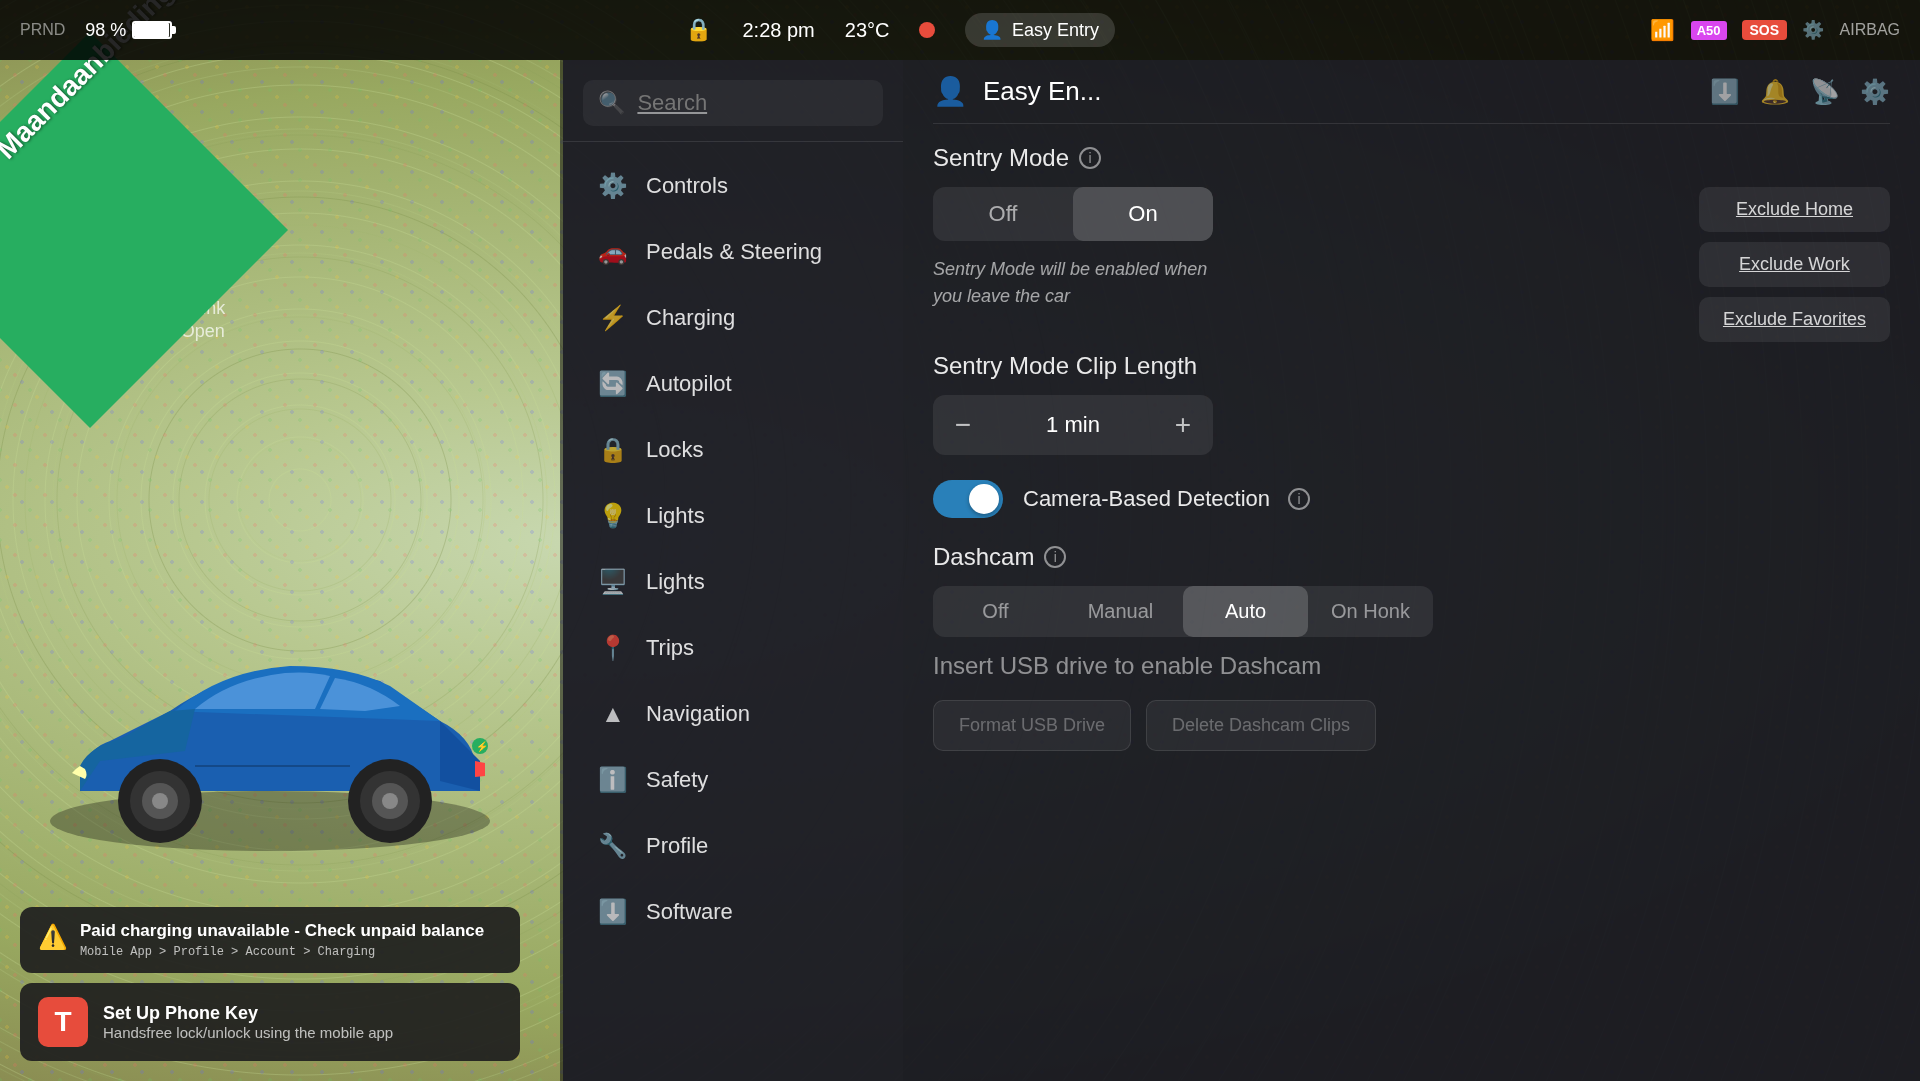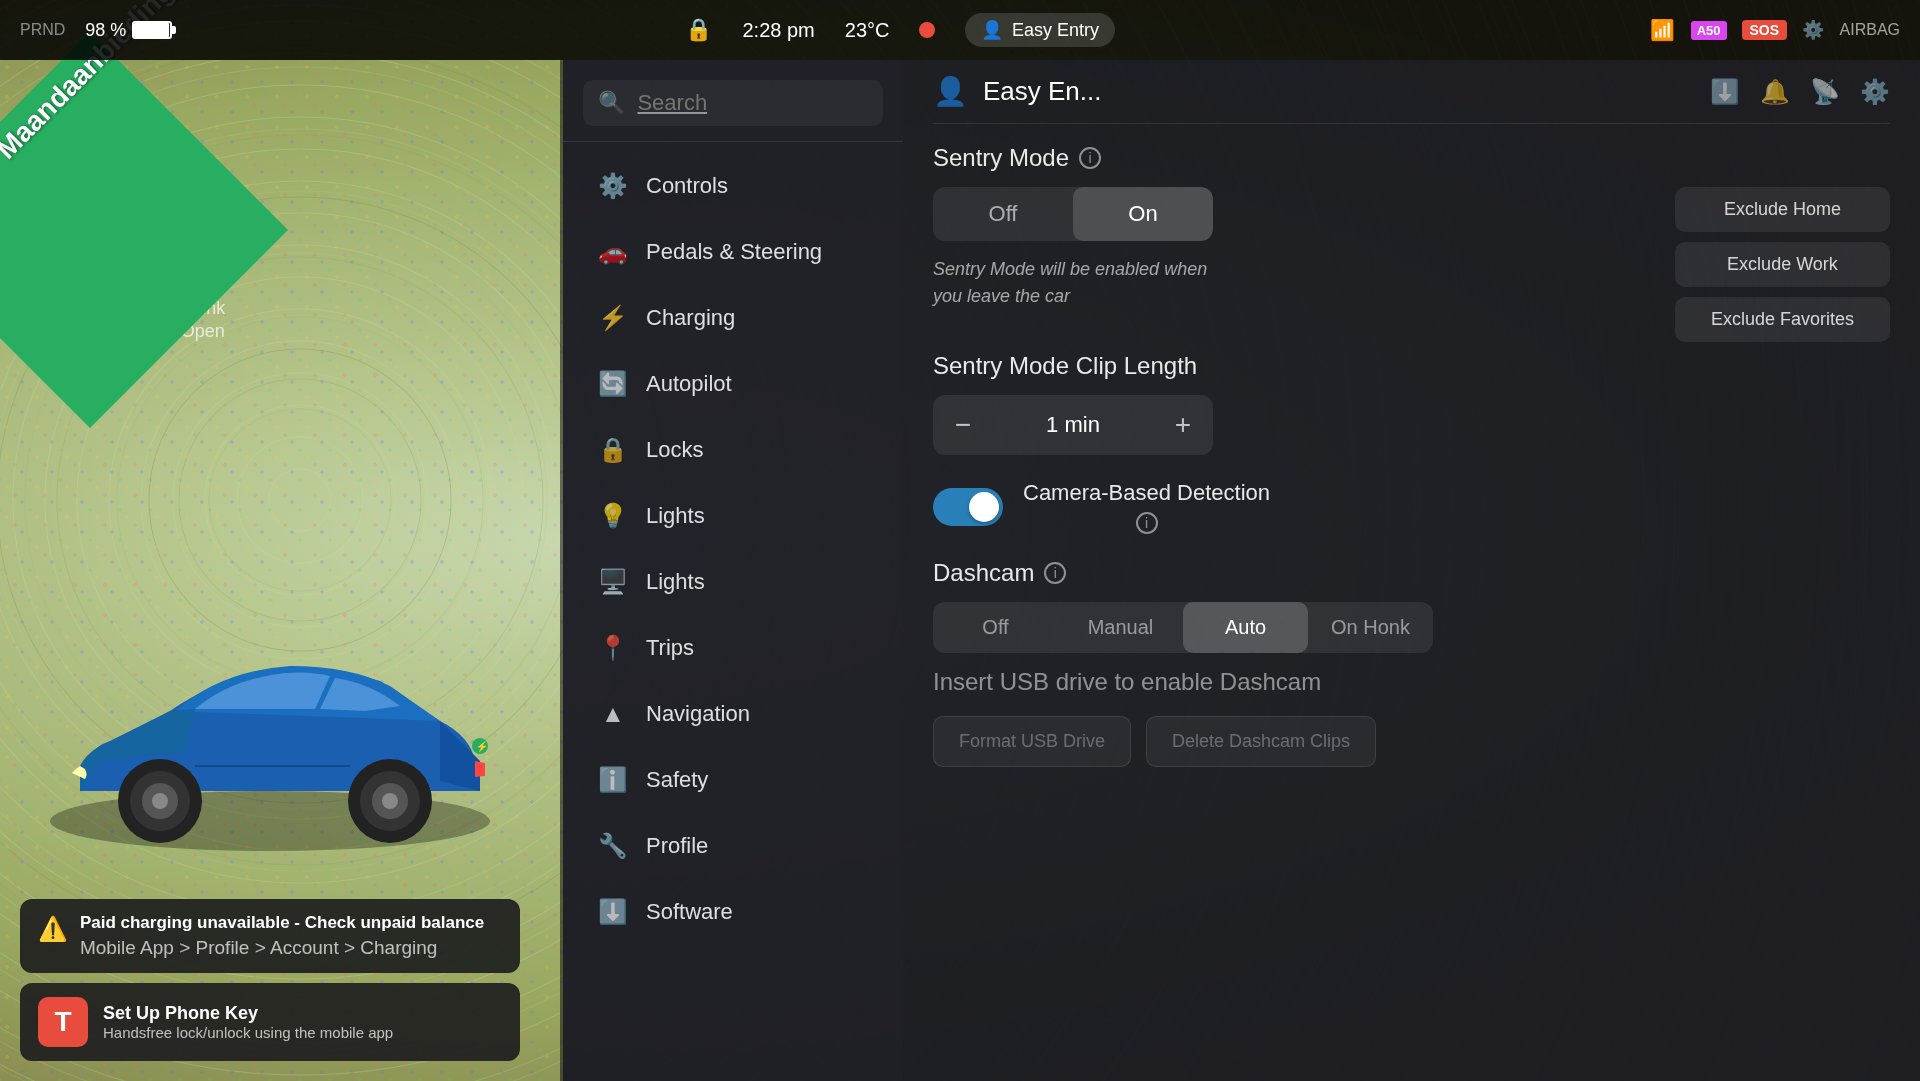--- a/index.html
+++ b/index.html
@@ -323,22 +323,23 @@
     }
 
     .notification-title {
       font-size: 17px;
       font-weight: 600;
       color: white;
       margin-bottom: 4px;
     }
 
     .notification-subtitle {
-      font-size: 19px;
+      font-size: 12px;
       color: rgba(255,255,255,0.7);
+      font-family: Liberation Mono, monospace;
     }
 
     .phone-key-card {
       background: rgba(30,30,30,0.92);
       border-radius: 12px;
       padding: 14px 18px;
       display: flex;
       align-items: center;
       gap: 15px;
     }
@@ -537,26 +538,27 @@
       background: rgba(255,255,255,0.15);
       color: white;
       font-weight: 500;
       border-radius: 10px;
     }
 
     .exclude-btn {
       background: rgba(255,255,255,0.08);
       border: none;
       border-radius: 10px;
-      padding: 12px 36px;
+      padding: 12px 24px;
       color: rgba(255,255,255,0.8);
       font-size: 18px;
       cursor: pointer;
       min-width: 160px;
       text-align: center;
+      text-decoration: underline;
     }
 
     
     .sentry-desc {
       font-size: 18px;
       color: rgba(255,255,255,0.6);
       margin-bottom: 25px;
       line-height: 1.5;
       max-width: 280px;
       font-style: italic;
@@ -625,22 +627,21 @@
       border-radius: 50%;
       transition: left 0.2s;
       box-shadow: 0 2px 4px rgba(0,0,0,0.3);
     }
 
     .detection-label {
       font-size: 22px;
       color: rgba(255,255,255,0.9);
       display: flex;
       align-items: center;
-      gap: 6px;
-      flex-direction: column;
+      gap: 18px;
     }
 
     
     .dashcam-section {
       margin-top: 12px;
     }
 
     .dashcam-modes {
       display: flex;
       gap: 0;

